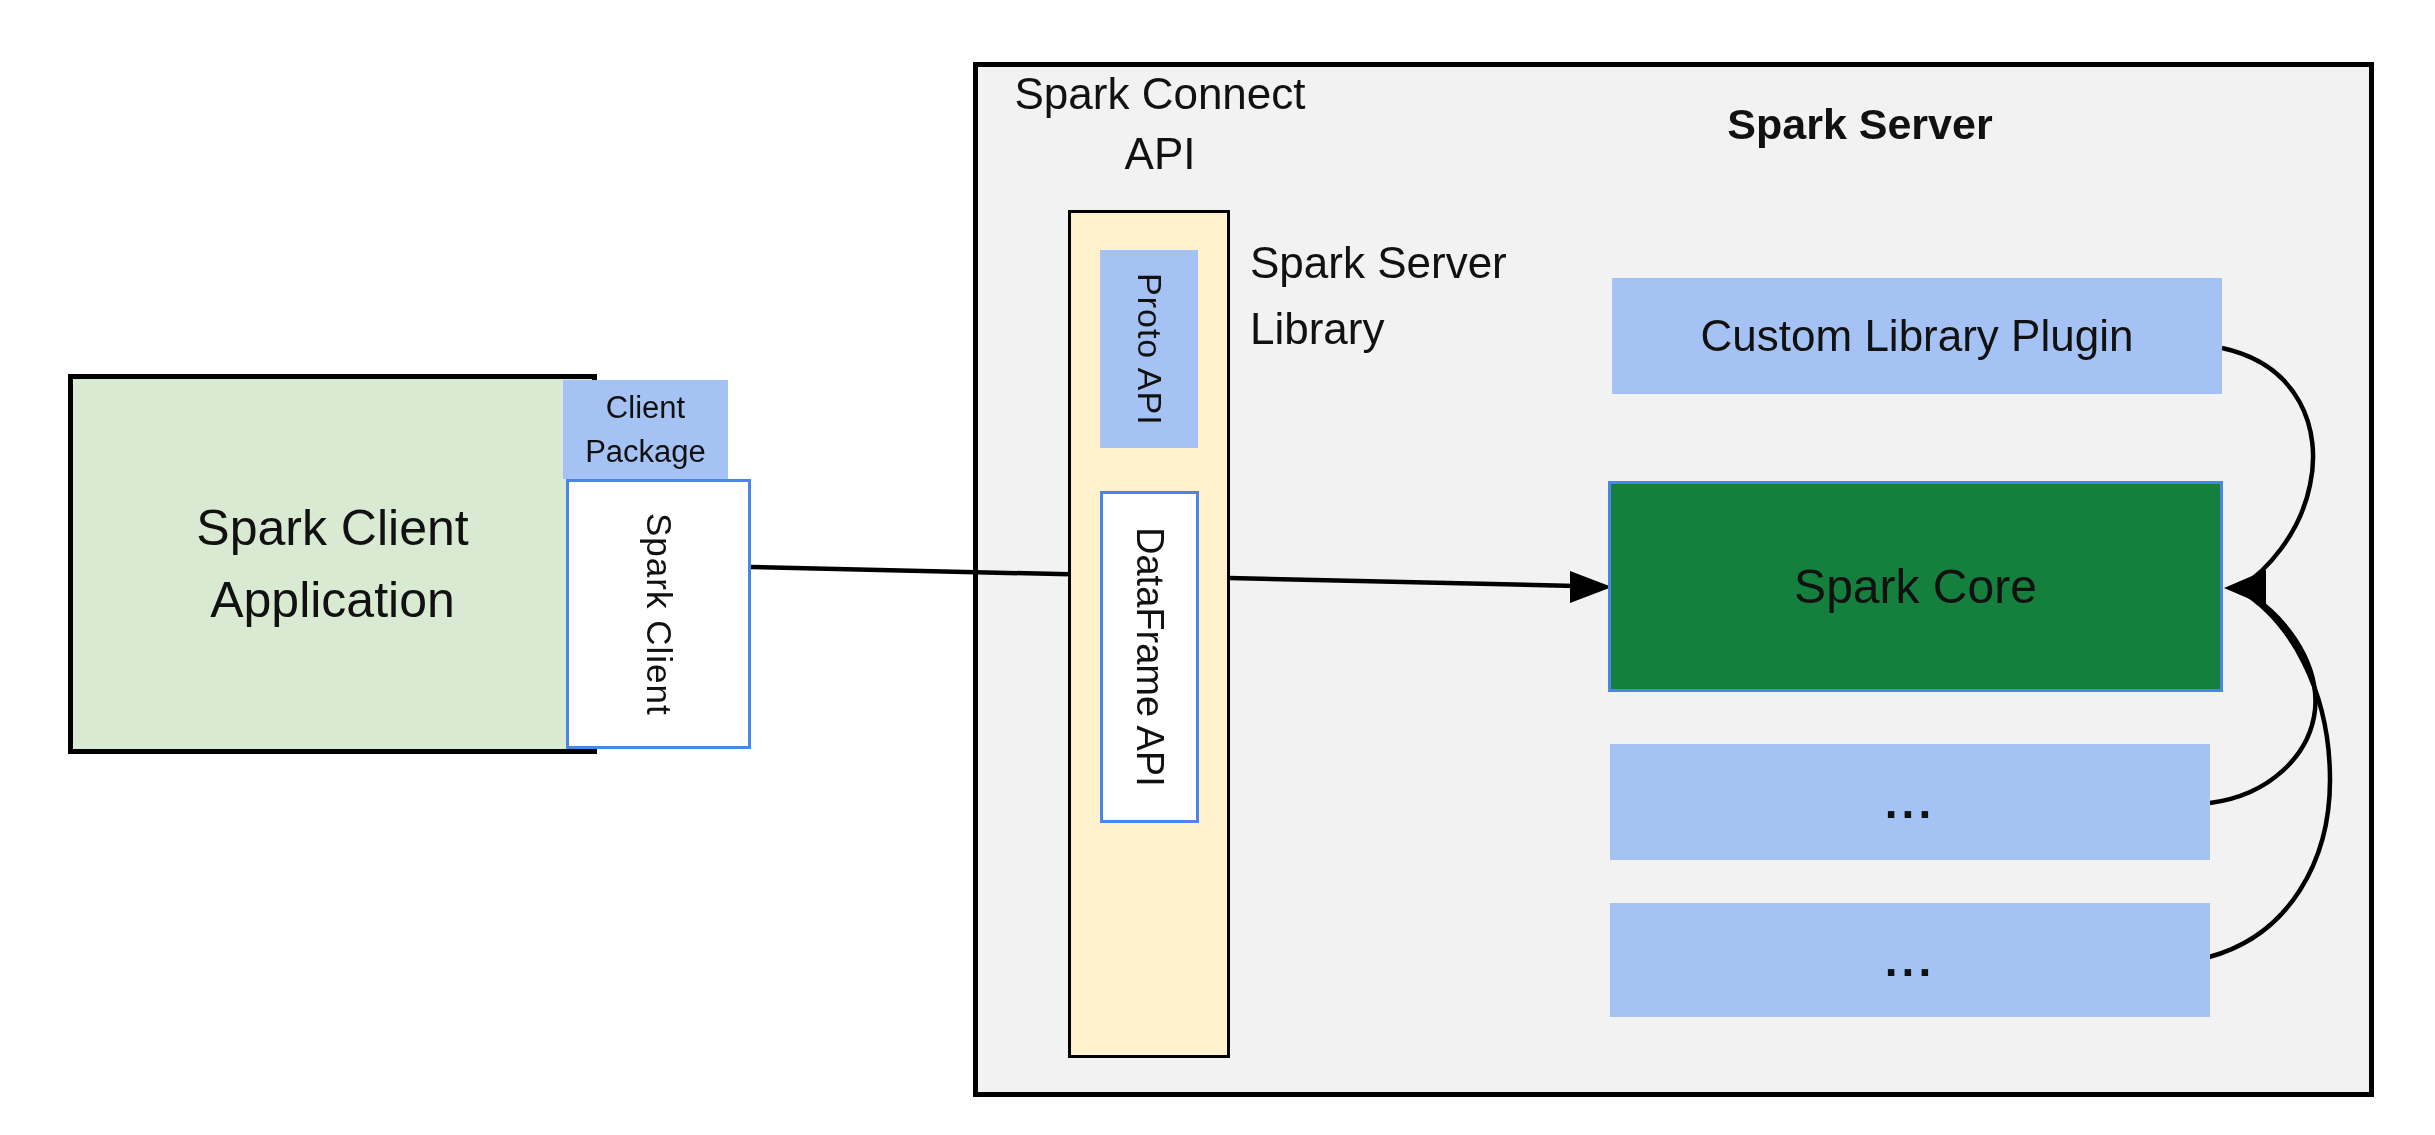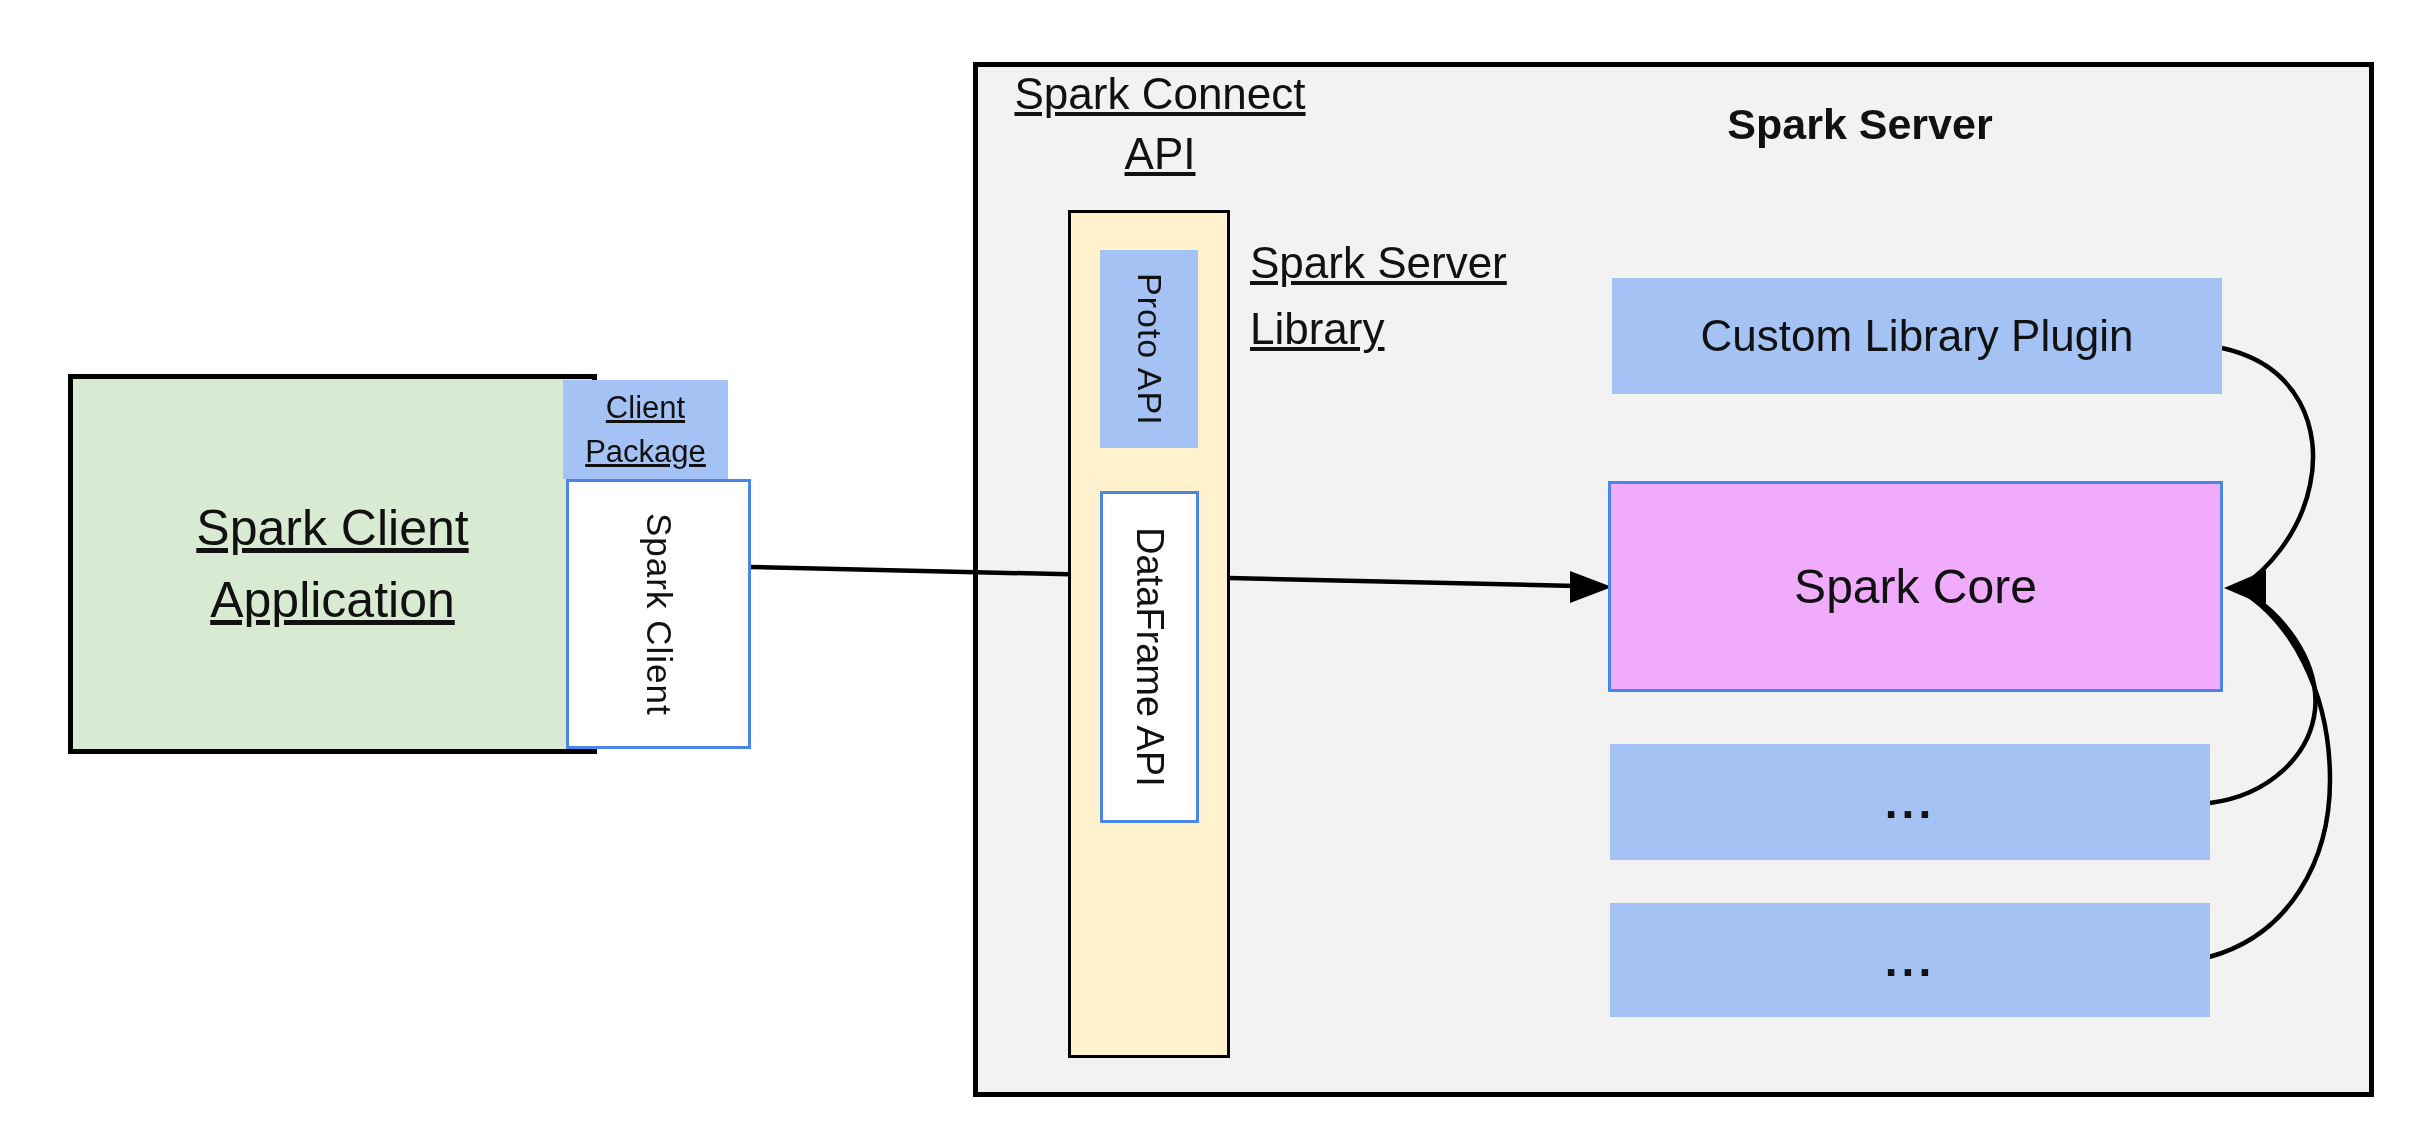--- a/index.html
+++ b/index.html
@@ -3,21 +3,21 @@
 <meta charset="utf-8">
 <style>
   html,body{margin:0;padding:0;}
   body{
     width:2435px;height:1135px;position:relative;overflow:hidden;
     background:var(--page-bg,#ffffff);
     font-family:"Liberation Sans",sans-serif;color:#111;
   }
   .abs{position:absolute;box-sizing:border-box;}
   .flexc{display:flex;align-items:center;justify-content:center;text-align:center;}
-  .prelines{white-space:pre-line;text-decoration:underline;}
+  .prelines{white-space:pre-line;}
   .vert{writing-mode:vertical-rl;text-orientation:mixed;}
 
   
   #server-box{left:973px;top:62px;width:1401px;height:1035px;
     background:var(--server-bg,#f2f2f2);border:5px solid #000;z-index:1;}
   #green-box{left:68px;top:374px;width:529px;height:380px;
     background:var(--client-green,#d9ead3);border:5px solid #000;z-index:1;
     font-size:50px;line-height:72px;}
 
   
@@ -34,21 +34,21 @@
     font-size:43px;font-weight:bold;z-index:3;}
   #yellow-box{left:1068px;top:210px;width:162px;height:848px;
     background:var(--accent-yellow,#fff2cc);border:3px solid #000;z-index:3;}
   #proto-box{left:1100px;top:250px;width:98px;height:198px;
     background:var(--accent-blue,#a4c2f4);z-index:4;font-size:34px;letter-spacing:1px;}
   #dataframe-box{left:1100px;top:491px;width:99px;height:332px;background:#fff;
     border:3px solid var(--blue-border,#4a86e8);z-index:4;font-size:38px;}
   #library-label{left:1250px;top:230px;font-size:44px;line-height:66px;z-index:3;}
   #clp-box{left:1612px;top:278px;width:610px;height:116px;
     background:var(--accent-blue,#a4c2f4);z-index:3;font-size:44px;}
-  #core-box{left:1608px;top:481px;width:615px;height:211px;background:#f0abfc;
+  #core-box{left:1608px;top:481px;width:615px;height:211px;background:#15803d;
     border:3px solid var(--blue-border,#4a86e8);z-index:3;font-size:48px;}
   #dots1-box,#dots2-box{background:var(--accent-blue,#a4c2f4);z-index:3;
     font-size:46px;font-weight:bold;letter-spacing:4px;}
   #dots1-box{left:1610px;top:744px;width:600px;height:116px;}
   #dots2-box{left:1610px;top:903px;width:600px;height:114px;}
 
   #arrows path{fill:none;stroke:#000;stroke-width:4.5px;}
   #arrows polygon{fill:#000;stroke:none;}
 </style>
 </head>

